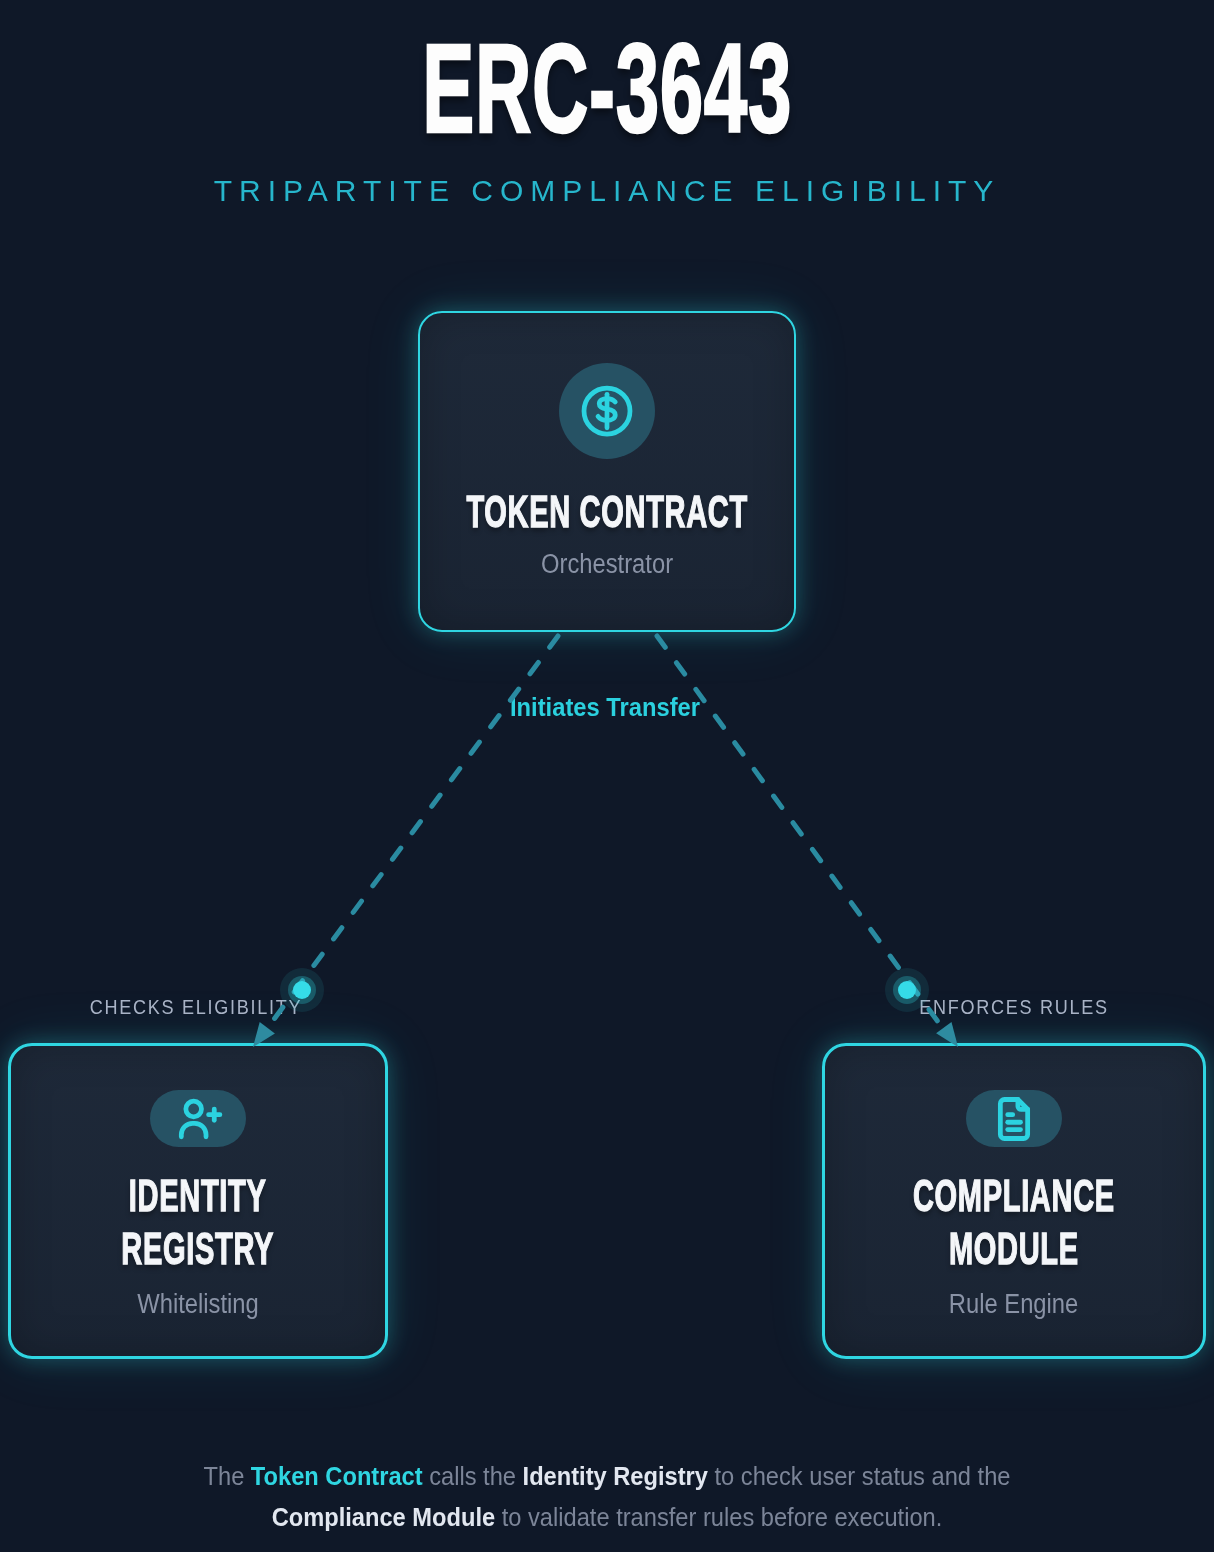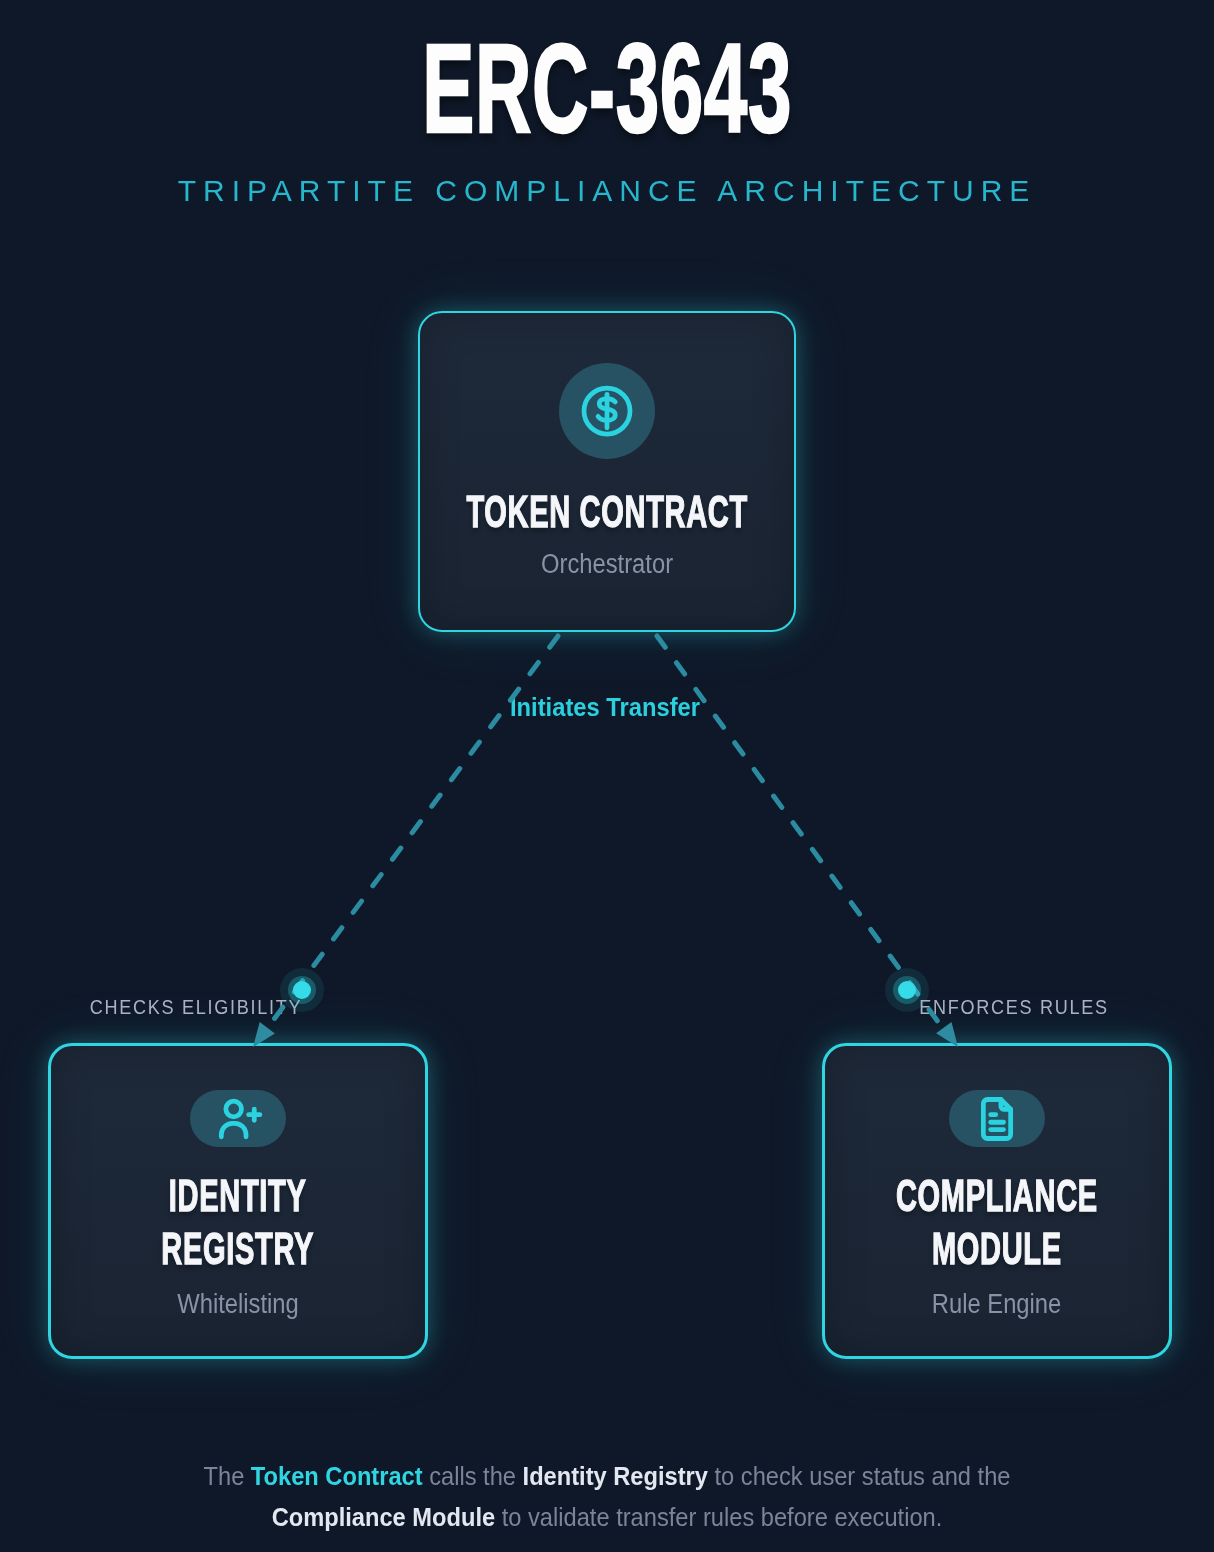--- a/index.html
+++ b/index.html
@@ -48,22 +48,22 @@
   
   .node {
     position:absolute; z-index:3;
     background:linear-gradient(180deg,#1e2939 0%,#1a2433 100%);
     border:3px solid #2fd6e2; border-radius:24px;
     box-shadow:0 0 22px rgba(47,214,226,0.30), 0 0 60px rgba(47,214,226,0.10),
                inset 0 0 40px rgba(0,0,0,0.22);
     display:flex; flex-direction:column; align-items:center;
   }
   .node-token      { left:418px; top:311px;  width:378px; height:321px; border-width:2.5px; padding-top:50px; }
-  .node-identity   { left:8px;   top:1043px; width:380px; height:316px; padding-top:44px;margin-left:40px; }
-  .node-compliance { left:822px; top:1043px; width:350px; height:316px; padding-top:44px; }
+  .node-identity   { left:8px;   top:1043px; width:380px; height:316px; padding-top:44px; }
+  .node-compliance { left:822px; top:1043px; width:384px; height:316px; padding-top:44px; }
 
   .icon-circle {
     width:96px; height:96px; border-radius:50%;
     background:#265264; display:flex; align-items:center; justify-content:center;
     flex:0 0 auto;
   }
   .icon-pill {
     width:96px; height:57px; border-radius:29px;
     background:#265264; display:flex; align-items:center; justify-content:center;
     flex:0 0 auto;
@@ -94,21 +94,21 @@
   .footer .seg-bright { color:#e2e7f0; font-weight:bold; }
 </style>
 </head>
 <body>
 
 <div class="canvas">
 
   <div class="hero-title">
     <span class="squeeze">ERC-3643</span>
   </div>
-  <div class="hero-subtitle">TRIPARTITE COMPLIANCE ARCHITECTURE</div>
+  <div class="hero-subtitle">TRIPARTITE COMPLIANCE ELIGIBILITY</div>
 
   <svg class="connectors" viewBox="0 0 1214 1552" width="1214" height="1552">
     <g stroke="#2a8ba1" stroke-width="5" stroke-linecap="round" stroke-dasharray="14 19" fill="none">
       <path d="M558 636 L266 1030"></path>
       <path d="M657 636 L944 1030"></path>
     </g>
     <g>
       <circle cx="302" cy="990" r="22" fill="rgba(47,214,226,0.10)"></circle>
       <circle cx="302" cy="990" r="14" fill="rgba(47,214,226,0.28)"></circle>
       <circle cx="302" cy="990" r="9" fill="#35dbe8"></circle>

